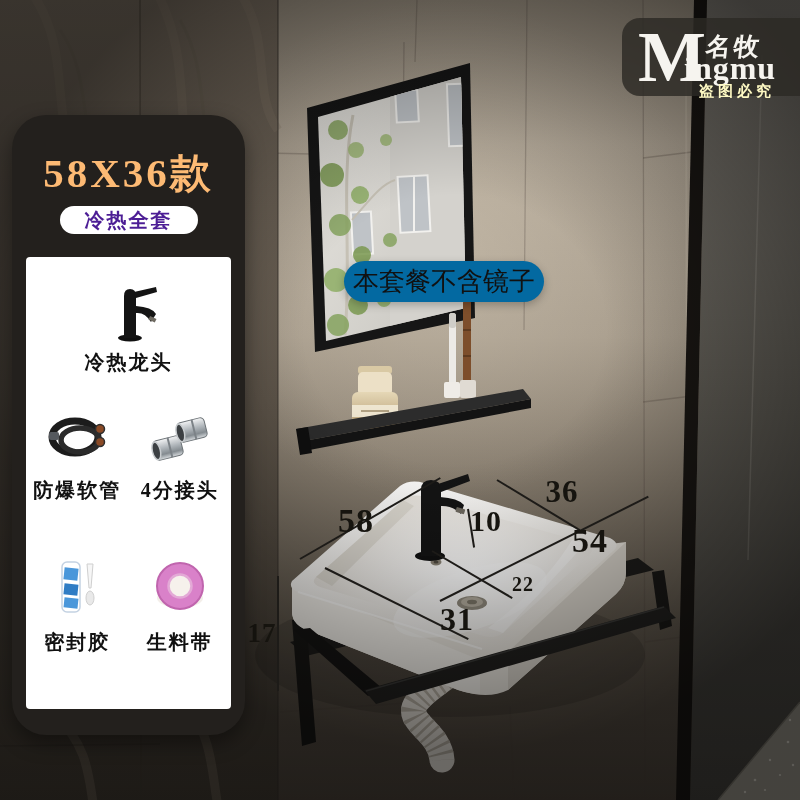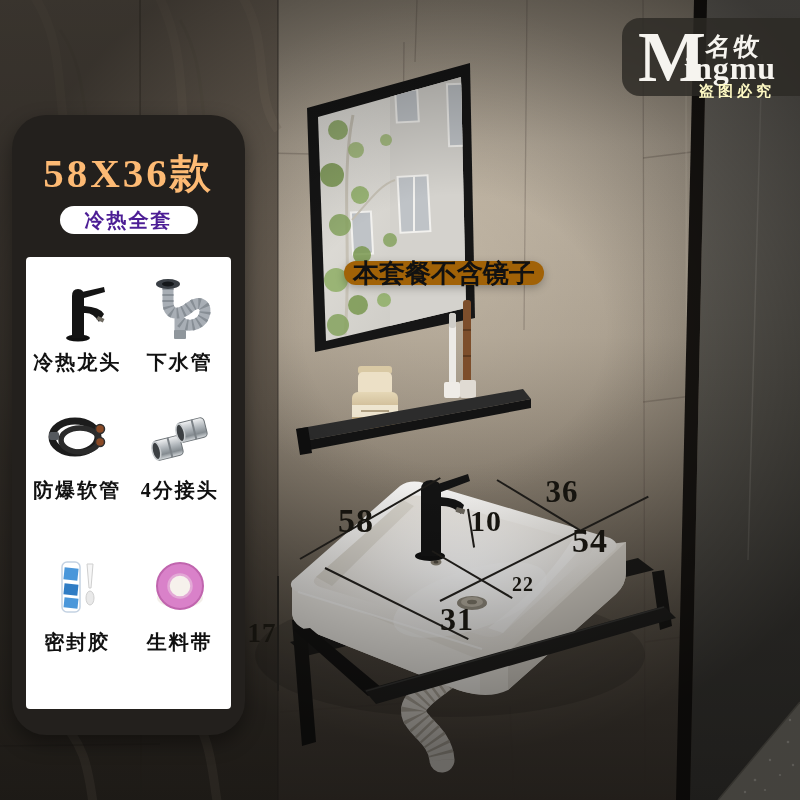--- a/index.html
+++ b/index.html
@@ -7,23 +7,23 @@
          font-family:"Liberation Serif","DejaVu Serif",serif;background:#6f665a;}
   #scene{position:absolute;left:0;top:0;z-index:0;}
   .vignette{position:absolute;inset:0;z-index:1;pointer-events:none;
     background:radial-gradient(ellipse 470px 420px at 455px 330px,
       rgba(0,0,0,0) 32%, rgba(0,0,0,0.28) 68%, rgba(0,0,0,0.52) 100%);}
   
   .dim-line{position:absolute;height:2px;background:#1d1b18;transform-origin:0 50%;z-index:2;}
   .dim-label{position:absolute;z-index:2;color:#16140f;font-weight:700;
     transform:translate(-50%,-50%);letter-spacing:1px;line-height:1;}
   
-  .note-pill{position:absolute;left:344px;top:261px;width:200px;height:24px;z-index:3;
-    background:#a16207;border-radius:22px;display:flex;align-items:center;justify-content:center;
-    font-size:26px;font-weight:700;color:#111;box-shadow:0 3px 8px rgba(0,0,0,.25);}
+  .note-pill{position:absolute;left:344px;top:261px;width:200px;height:41px;z-index:3;
+    background:#0369a1;border-radius:22px;display:flex;align-items:center;justify-content:center;
+    font-size:26px;font-weight:400;color:#111;box-shadow:0 3px 8px rgba(0,0,0,.25);}
   
   .brand-patch{position:absolute;left:622px;top:18px;width:178px;height:78px;z-index:3;
     background:rgba(44,41,37,.82);border-radius:18px 0 0 18px;}
   .brand{position:absolute;z-index:4;color:#f6f4ef;}
   .brand-m{left:638px;top:16px;font-size:72px;font-weight:700;}
   .brand-cn{left:706px;top:30px;font-size:25px;font-weight:700;transform:skewX(-6deg);letter-spacing:3px;}
   .brand-latin{left:684px;top:50px;font-size:32px;font-weight:700;letter-spacing:1px;}
   .brand-notice{left:699px;top:82px;font-size:15px;color:#fef9c3;letter-spacing:4px;font-weight:700;}
   
   .panel{position:absolute;left:12px;top:115px;width:233px;height:620px;z-index:5;
@@ -258,32 +258,20 @@
             <svg width="64" height="70" viewBox="0 0 64 70">
               <ellipse cx="33" cy="64" rx="12" ry="3.5" fill="#101010"></ellipse>
               <path d="M27,64 L27,22 Q27,15 33,15 Q39,15 39,22 L39,64 Z" fill="#141414"></path>
               <path d="M37,18 L59,13 L60,18 L39,24 Z" fill="#141414"></path>
               <path d="M39,32 Q55,33 59,40 L54,48 Q48,38 39,39 Z" fill="#141414"></path>
               <rect x="52" y="43" width="7" height="4" fill="#6e6a61" transform="rotate(25 55 45)"></rect>
             </svg>
           </div>
           <div class="item-label">冷热龙头</div>
         </div>
-        <div class="item">
-          <div class="item-icon">
-            <svg width="64" height="70" viewBox="0 0 64 70">
-              <path d="M20,14 L20,28 C20,44 34,40 42,33 C52,25 60,32 56,42 C52,52 38,54 32,47 L32,58" stroke="#a8aeb5" stroke-width="11" fill="none"></path>
-              <path d="M20,14 L20,28 C20,44 34,40 42,33 C52,25 60,32 56,42 C52,52 38,54 32,47" stroke="#878e95" stroke-width="11" fill="none" stroke-dasharray="2 4"></path>
-              <ellipse cx="20" cy="10" rx="12" ry="5" fill="#3a3f45"></ellipse>
-              <ellipse cx="20" cy="10" rx="6" ry="2.5" fill="#14171a"></ellipse>
-              <rect x="26" y="56" width="12" height="9" rx="1" fill="#8f969c"></rect>
-            </svg>
-          </div>
-          <div class="item-label">下水管</div>
-        </div>
       </div>
 
       <div class="item-row row-2">
         <div class="item">
           <div class="item-icon">
             <svg width="64" height="70" viewBox="0 0 64 70">
               <ellipse cx="30" cy="35" rx="23" ry="16" stroke="#1c1c1c" stroke-width="7" fill="none"></ellipse>
               <ellipse cx="35" cy="38" rx="19" ry="12" stroke="#2b2b2b" stroke-width="5.5" fill="none"></ellipse>
               <rect x="4" y="30" width="10" height="8" rx="2" fill="#55595e"></rect>
               <circle cx="55" cy="27" r="4.5" fill="#8a4a26" stroke="#2e2e2e" stroke-width="1.5"></circle>

